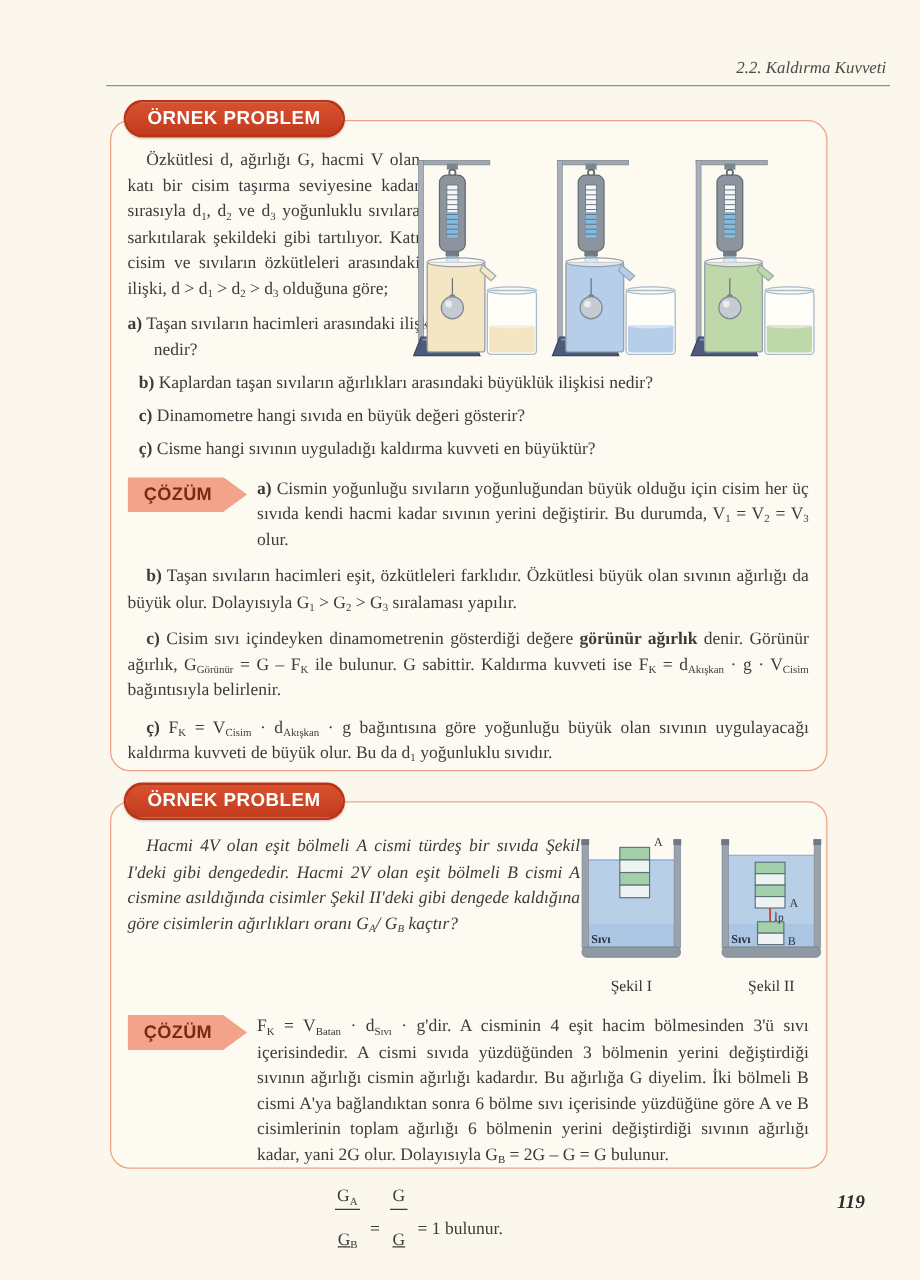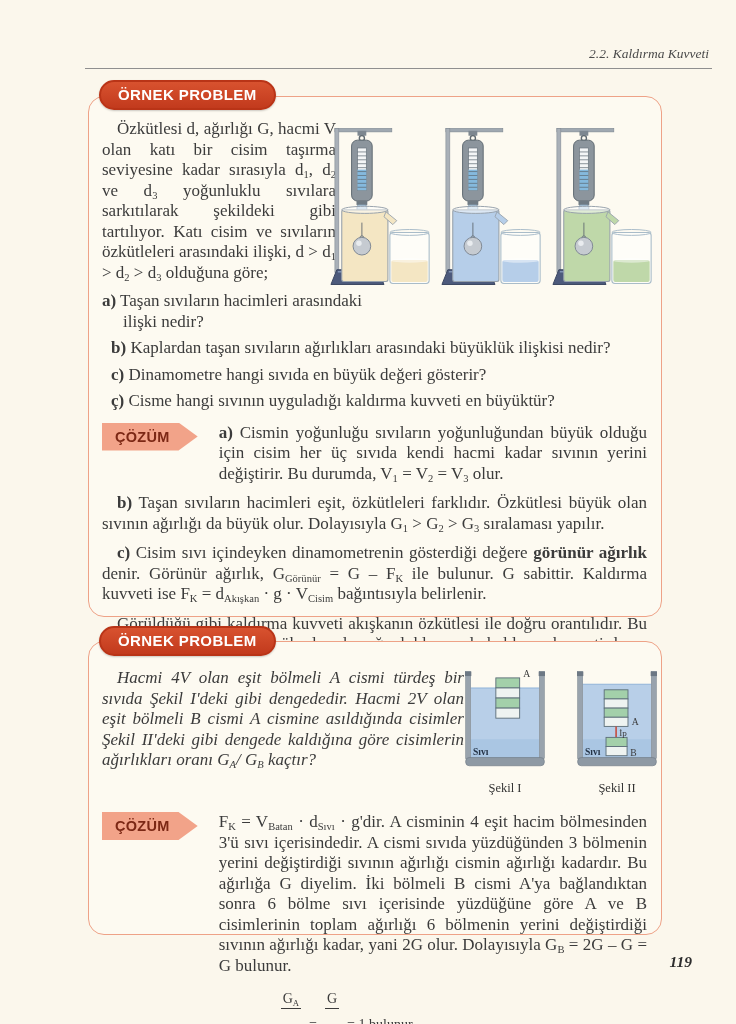--- a/index.html
+++ b/index.html
@@ -33,27 +33,27 @@
 
   .czm-badge{
     flex:0 0 auto;background:#f2a389;color:#7c2815;
     font-family:"Liberation Sans",sans-serif;font-weight:bold;font-size:14.5px;
     letter-spacing:.3px;padding:6px 28px 6px 13px;
     clip-path:polygon(0 0,80% 0,100% 50%,80% 100%,0 100%);
     height:16px;line-height:16px;
   }
 
   .box-inner{position:relative;padding:22px 14px 10px 13px;box-sizing:border-box;height:100%;}
-  .txt{font-size:17px;line-height:20.5px;text-align:justify;}
+  .txt{font-size:14px;line-height:20.5px;text-align:justify;}
   .indent{text-indent:15px;}
   .p1-intro{width:234px;}
   .p1-item-a{width:252px;padding-left:21px;text-indent:-21px;text-align:left;margin-top:8px;}
   .p1-upper{min-height:172px;}
   .p1-item{margin-top:6.5px;padding-left:9px;}
-  .czm-row{display:flex;gap:21px;margin-top:11px;align-items:flex-start;}
+  .czm-row{display:flex;gap:8px;margin-top:11px;align-items:flex-start;}
   .czm-text{flex:1;}
   .p1-figs{position:absolute;left:240px;top:20px;width:330px;display:flex;gap:3px;z-index:1;}
   .para{margin-top:9px;}
 
   .p2-intro{width:362px;}
   .p2-upper{min-height:140px;font-style:italic;}
   .p2-figs{position:absolute;left:370px;top:24px;display:flex;gap:20px;z-index:1;}
   .fig-col{width:92px;text-align:center;}
   .fig-caption{font-size:12.5px;color:#333;margin-top:3px;}
   .czm2-col{flex:1;}
@@ -193,21 +193,20 @@
     <p class="txt p1-item" style="margin:6px 0 0;"><b>b)</b> Kaplardan taşan sıvıların ağırlıkları arasındaki büyüklük ilişkisi nedir?</p>
     <p class="txt p1-item" style="margin:6px 0 0;"><b>c)</b> Dinamometre hangi sıvıda en büyük değeri gösterir?</p>
     <p class="txt p1-item" style="margin:6px 0 0;"><b>ç)</b> Cisme hangi sıvının uyguladığı kaldırma kuvveti en büyüktür?</p>
 
     <div class="czm-row">
       <div class="czm-badge">ÇÖZÜM</div>
       <p class="txt czm-text" style="margin:0;"><b>a)</b> Cismin yoğunluğu sıvıların yoğunluğundan büyük olduğu için cisim her üç sıvıda kendi hacmi kadar sıvının yerini değiştirir. Bu durumda, V<sub>1</sub> = V<sub>2</sub> = V<sub>3</sub> olur.</p>
     </div>
     <p class="txt para indent" style="margin:9px 0 0;"><b>b)</b> Taşan sıvıların hacimleri eşit, özkütleleri farklıdır. Özkütlesi büyük olan sıvının ağırlığı da büyük olur. Dolayısıyla G<sub>1</sub> &gt; G<sub>2</sub> &gt; G<sub>3</sub> sıralaması yapılır.</p>
     <p class="txt para indent" style="margin:9px 0 0;"><b>c)</b> Cisim sıvı içindeyken dinamometrenin gösterdiği değere <b>görünür ağırlık</b> denir. Görünür ağırlık, G<sub>Görünür</sub> = G – F<sub>K</sub> ile bulunur. G sabittir. Kaldırma kuvveti ise F<sub>K</sub> = d<sub>Akışkan</sub> · g · V<sub>Cisim</sub> bağıntısıyla belirlenir.</p>
-    <p class="txt para indent" style="margin:9px 0 0;">Görüldüğü gibi kaldırma kuvveti akışkanın özkütlesi ile doğru orantılıdır. Bu durumda özkütlesi en küçük olan d<sub>3</sub> yoğunluklu sıvıda kaldırma kuvveti de en küçük olurken dinamometre en büyük değeri gösterecektir.</p>
     <p class="txt para indent" style="margin:9px 0 0;"><b>ç)</b> F<sub>K</sub> = V<sub>Cisim</sub> · d<sub>Akışkan</sub> · g bağıntısına göre yoğunluğu büyük olan sıvının uygulayacağı kaldırma kuvveti de büyük olur. Bu da d<sub>1</sub> yoğunluklu sıvıdır.</p>
   </div>
 </div>
 
 <div class="badge" id="badge2">ÖRNEK PROBLEM</div>
 <div class="problem-box" id="box2">
   <div class="box-inner">
 
     <div class="p2-figs">
       <div class="fig-col">

